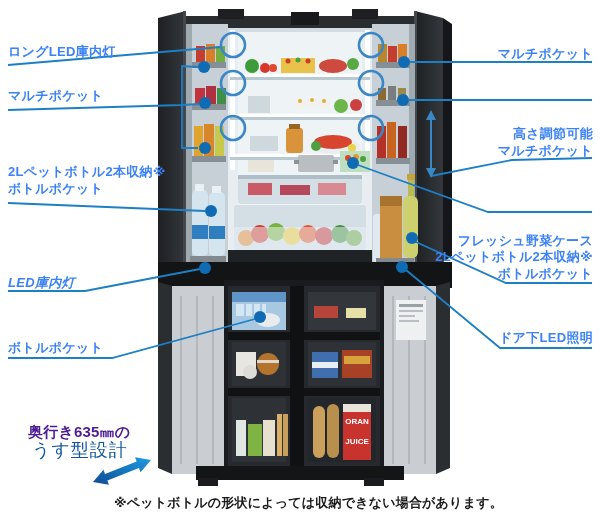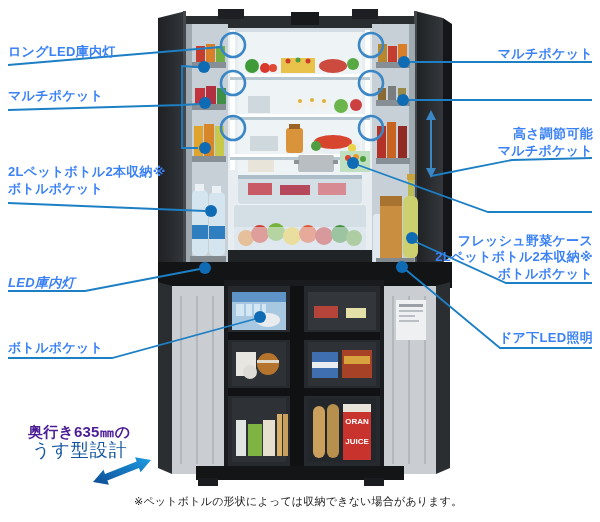--- a/index.html
+++ b/index.html
@@ -4,21 +4,21 @@
 <style>
   html,body{margin:0;padding:0;background:#ffffff;}
   .stage{position:relative;width:600px;height:522px;background:#ffffff;overflow:hidden;
          font-family:"Liberation Sans","DejaVu Sans",sans-serif;}
   .stage svg{position:absolute;left:0;top:0;}
   .lbl{position:absolute;font-weight:bold;font-size:13px;line-height:17px;color:#3b82f6;
        white-space:nowrap;letter-spacing:.3px;}
   .lbl.right{text-align:right;}
   .badge1{position:absolute;left:28px;top:423px;font-weight:bold;font-size:15px;color:#4c1d95;letter-spacing:.2px;}
   .badge2{position:absolute;left:32px;top:438px;font-weight:normal;font-size:18px;color:#11559e;letter-spacing:1px;}
-  .footnote{position:absolute;left:134px;top:494px;font-weight:normal;font-size:11px;color:#1a1a1a;letter-spacing:.2px;}
+  .footnote{position:absolute;left:114px;top:494px;font-weight:bold;font-size:13px;color:#1a1a1a;letter-spacing:.2px;}
 </style>
 </head>
 <body>
 
 <div class="stage">
 
 <svg width="600" height="522" viewBox="0 0 600 522">
   <defs>
     <linearGradient id="arrowGrad" x1="0" y1="1" x2="1" y2="0">
       <stop offset="0" stop-color="#0d4c94"></stop>

